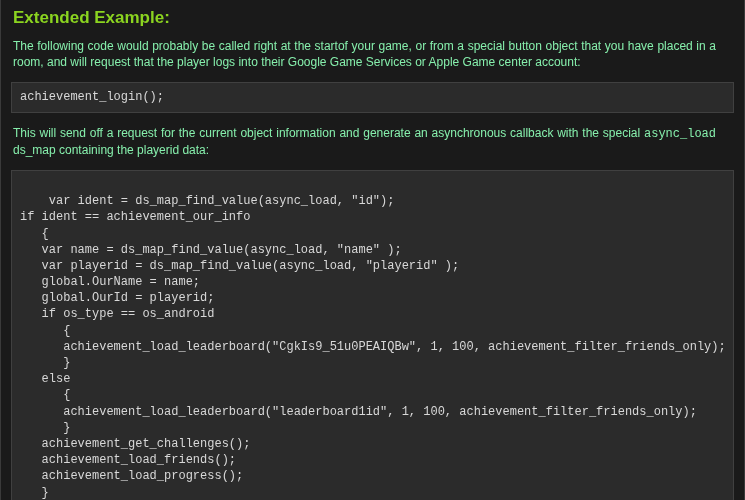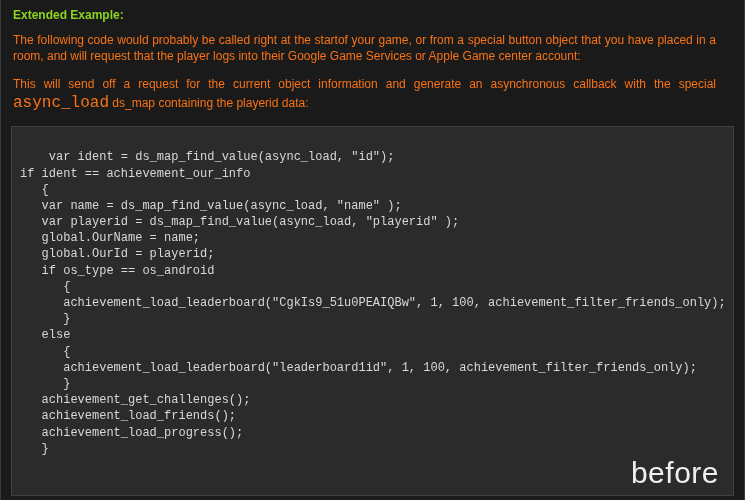--- a/index.html
+++ b/index.html
@@ -15,45 +15,45 @@
     background: #1a1a1a;
     padding: 0 0 10px 0;
     border: 1px solid #3a3a3a;
     border-top: none;
     box-sizing: border-box;
     position: relative;
   }
   .heading {
     color: #8bd420;
     font-weight: bold;
-    font-size: 12px;
+    font-size: 17px;
     padding: 8px 12px 6px 12px;
   }
   .para {
-    color: #f97316;
+    color: #86efac;
     padding: 4px 28px 8px 12px;
     line-height: 1.35;
     text-align: justify;
   }
   .codebox {
     background: #2b2b2b;
     border: 1px solid #404040;
     margin: 4px 10px 8px 10px;
     padding: 6px 8px;
     font-family: "Courier New", monospace;
     font-size: 12px;
     color: #d8d8d8;
     white-space: pre;
     line-height: 1.35;
     position: relative;
     overflow: hidden;
   }
   .inline-code {
     font-family: "Courier New", monospace;
-    font-size: 16px;
+    font-size: 12px;
   }
   .watermark {
     position: absolute;
     right: 14px;
     bottom: 2px;
     font-family: "Segoe UI Light", "Helvetica Neue", Arial, sans-serif;
     font-weight: 300;
     font-size: 30px;
     color: #efefef;
     letter-spacing: 0.5px;
@@ -62,20 +62,21 @@
 </style>
 </head>
 <body>
 
 <div class="outer">
 
   <div class="heading">Extended Example:</div>
 
   <div class="para">The following code would probably be called right at the startof your game, or from a special button object that you have placed in a room, and will request that the player logs into their Google Game Services or Apple Game center account:</div>
 
+  <div class="codebox">achievement_login();</div>
 
   <div class="para">
     <span>This will send off a request for the current object information and generate an asynchronous callback with the special </span><span class="inline-code">async_load</span><span> ds_map containing the playerid data:</span>
   </div>
 
   <div class="codebox">
     <span>var ident = ds_map_find_value(async_load, "id");
 if ident == achievement_our_info
    {
    var name = ds_map_find_value(async_load, "name" );

